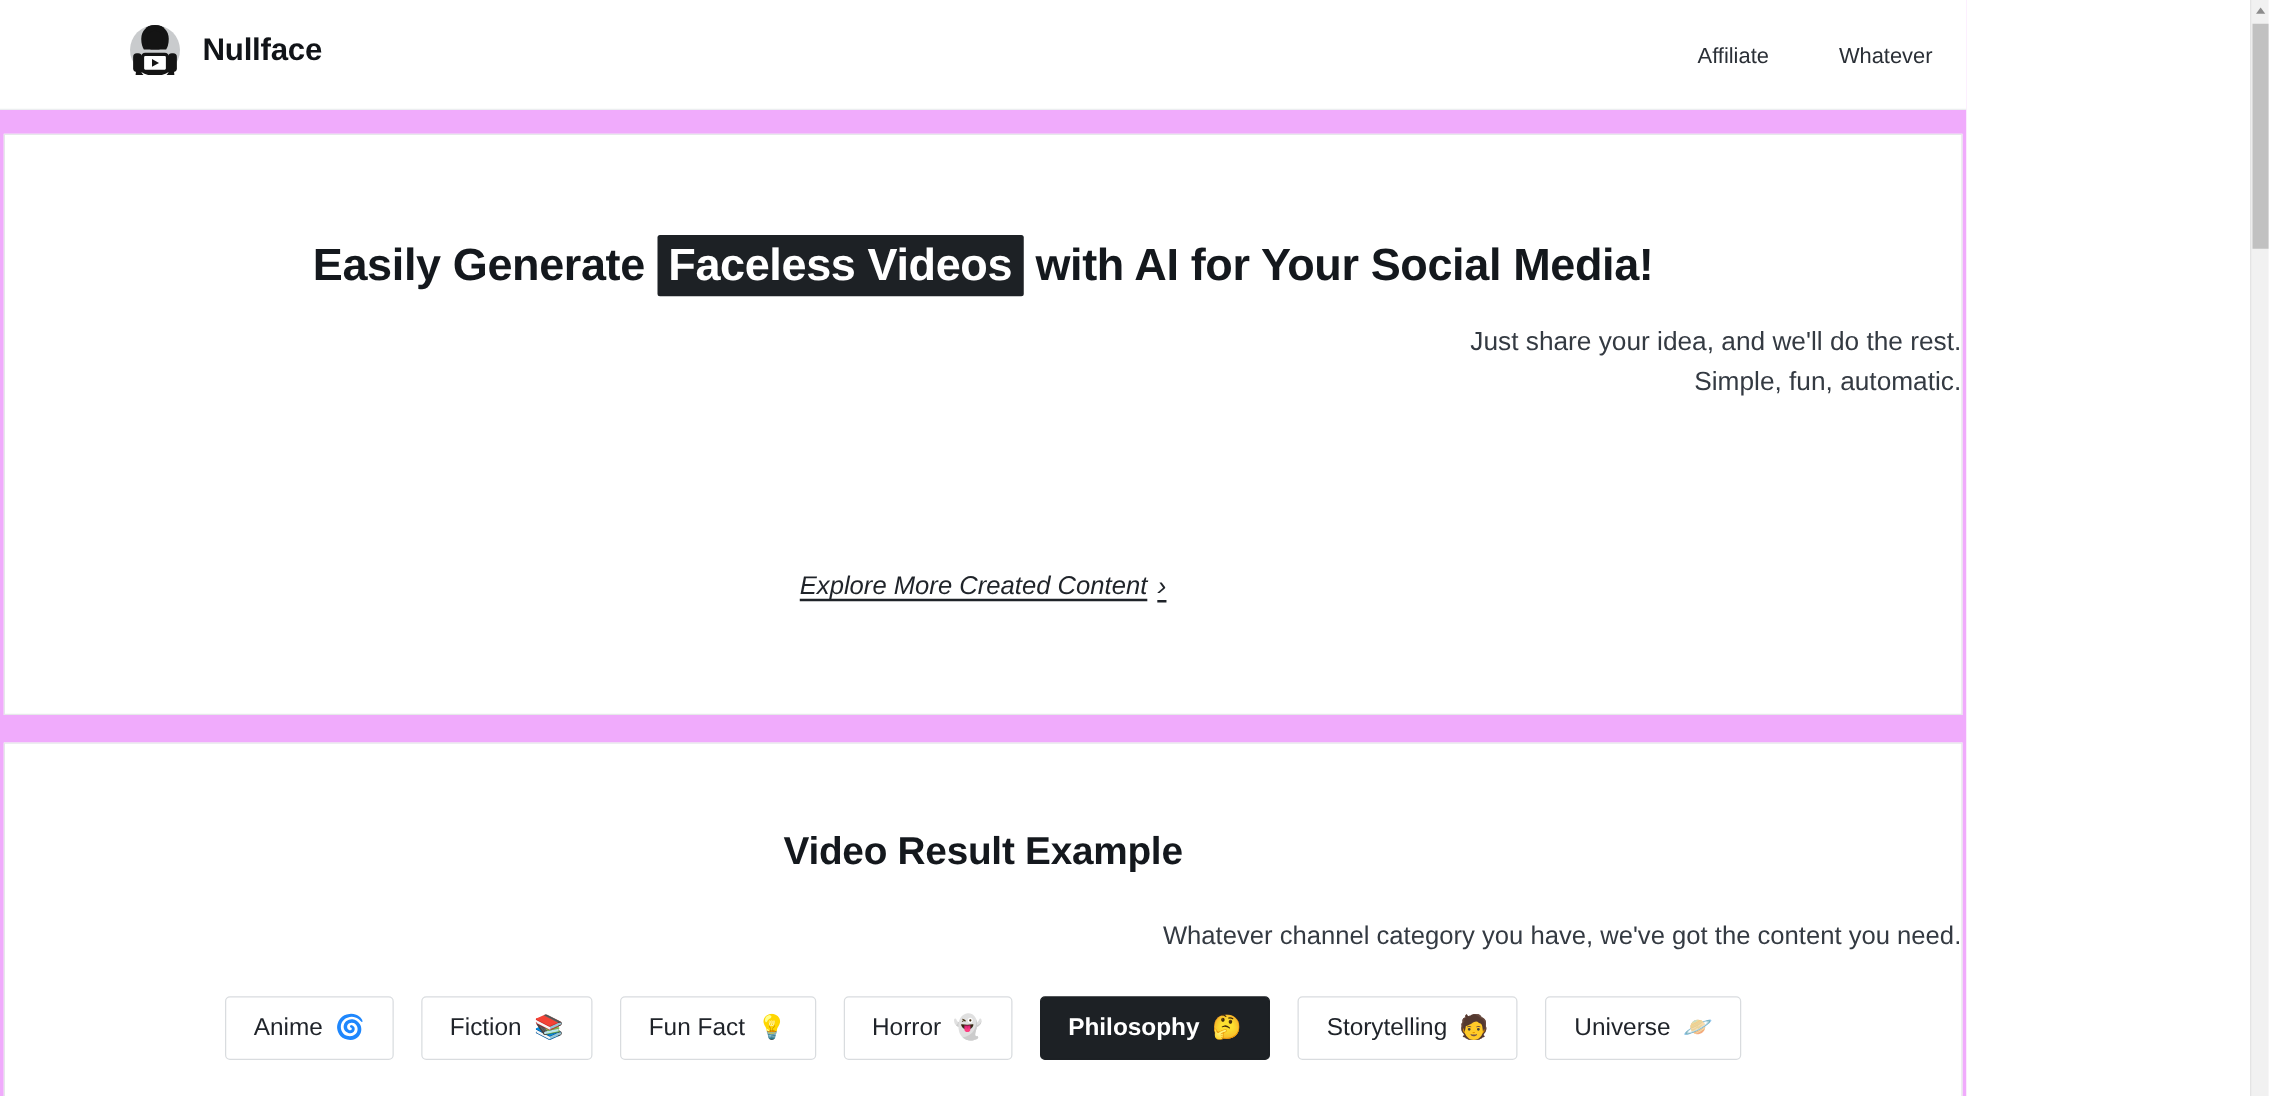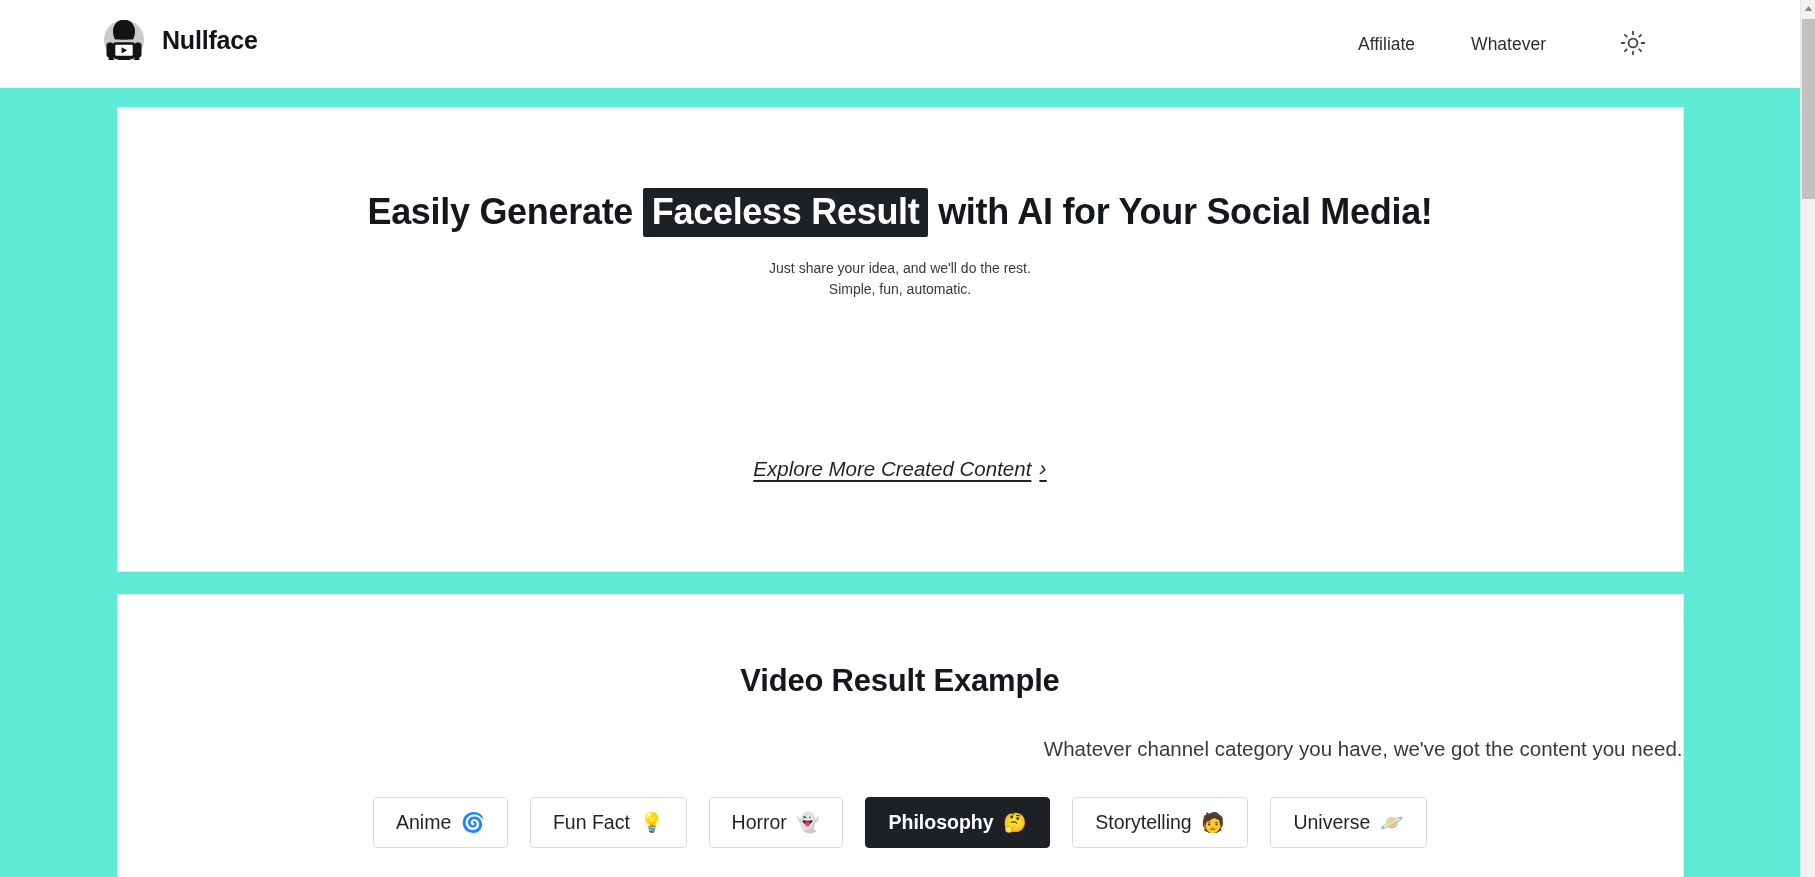--- a/index.html
+++ b/index.html
@@ -17,23 +17,23 @@
     position: relative;
     width: 1815px;
     height: 877px;
     background: #ffffff;
   }
 
   
   #page {
     position: absolute;
     left: 0; top: 0;
-    width: 1800px;
+    width: 1573px;
     height: 877px;
-    background: #5eead4;
+    background: #f0abfc;
     overflow: hidden;
   }
 
   
   #topnav {
     position: relative;
     height: 88px;
     width: 1800px;
     background: #ffffff;
     border-bottom: 1px solid #eceef0;
@@ -146,23 +146,23 @@
   }
 
   .hl-mark {
     background: #1d2125;
     color: #ffffff;
     padding: 3px 9px 5px 9px;
     border-radius: 2px;
   }
 
   .hero-sub {
-    text-align: center;
+    text-align: right;
     margin-top: 24px;
-    font-size: 14px;
+    font-size: 21px;
     color: #343a42;
     line-height: 1.52;
   }
 
   .hero-link-wrap {
     position: absolute;
     left: 0; right: 0;
     top: 349px;
     text-align: center;
   }
@@ -320,21 +320,21 @@
             </svg>
           </span>
         </button>
       </div>
     </nav>
 
     <section class="card" id="hero-card">
 
       <h1 class="hero-headline">
         <span>Easily Generate</span>
-        <span class="hl-mark">Faceless Result</span>
+        <span class="hl-mark">Faceless Videos</span>
         <span>with AI for Your Social Media!</span>
       </h1>
 
       <p class="hero-sub">
         <span>Just share your idea, and we'll do the rest.</span><br>
         <span>Simple, fun, automatic.</span>
       </p>
 
       <div class="hero-link-wrap">
         <a class="hero-link">
@@ -346,20 +346,24 @@
 
     <section class="card" id="examples-card">
 
       <h2 class="examples-title">Video Result Example</h2>
       <p class="examples-sub">Whatever channel category you have, we've got the content you need.</p>
 
       <div class="chip-row" id="chip-row">
           <button class="chip">
             <span>Anime</span>
             <span class="chip-emoji">🌀</span>
+          </button>
+          <button class="chip">
+            <span>Fiction</span>
+            <span class="chip-emoji">📚</span>
           </button>
           <button class="chip">
             <span>Fun Fact</span>
             <span class="chip-emoji">💡</span>
           </button>
           <button class="chip">
             <span>Horror</span>
             <span class="chip-emoji">👻</span>
           </button>
           <button class="chip is-active">

